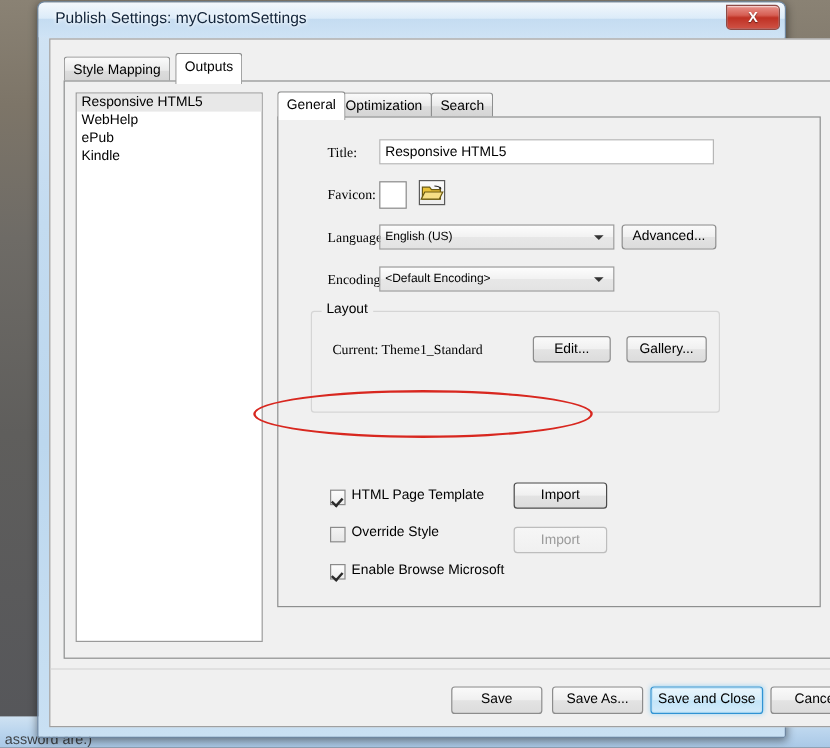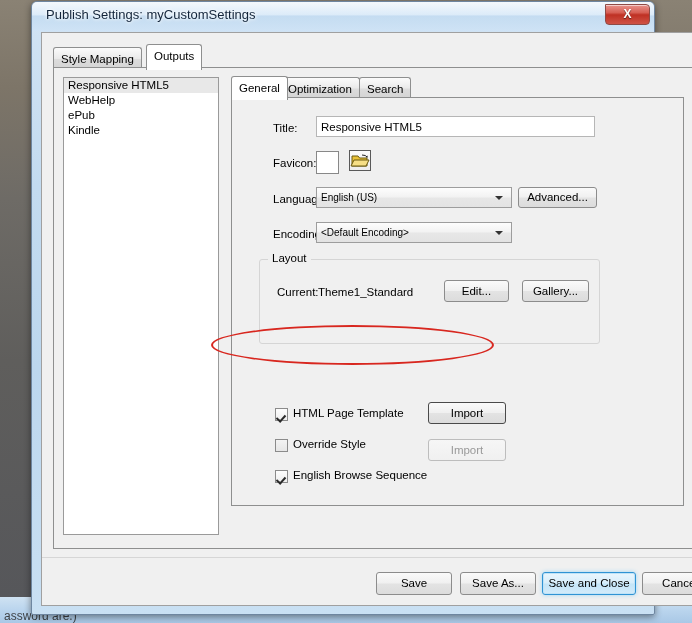--- a/index.html
+++ b/index.html
@@ -137,21 +137,21 @@
     position: absolute; left: 177px; top: 29px;
     width: 453px; height: 409px;
     background: #f0f0f0;
     border: 1px solid #8e8f8f;
   }
 
   
   .flabel {
     position: absolute;
     font-size: 11.5px; color: #000;
-    font-family: Liberation Sans, sans-serif;
+    font-family: Liberation Serif, serif;
     white-space: nowrap;
   }
   .ftext {
     position: absolute;
     background: #fff;
     border: 1px solid #b6b6b6;
     font-size: 11.5px;
     color: #000;
     font-family: "Liberation Sans", sans-serif;
     padding: 2px 4px;
@@ -355,21 +355,21 @@
         <div class="btn dark-border" style="left:196px; top:304px; width:78px; height:22px; line-height:20px;">Import</div>
 
         <div class="cbrow" style="left:43px; top:340px;">
           <span class="cbox unchecked"></span>
           <span class="cblabel">Override Style</span>
         </div>
         <div class="btn disabled" style="left:196px; top:341px; width:78px; height:22px; line-height:20px;">Import</div>
 
         <div class="cbrow" style="left:43px; top:371px;">
           <span class="cbox checked"></span>
-          <span class="cblabel">English Browse Sequence</span>
+          <span class="cblabel">Enable Browse Microsoft</span>
         </div>
 
       </div>
     </div>
 
     <div id="buttonbar">
       <div class="btn" style="left:334px; top:14px; width:76px; height:23px; line-height:21px;">Save</div>
       <div class="btn" style="left:418px; top:14px; width:76px; height:23px; line-height:21px;">Save As...</div>
       <div class="btn default" style="left:500px; top:14px; width:94px; height:23px; line-height:21px;">Save and Close</div>
       <div class="btn" style="left:600px; top:14px; width:76px; height:23px; line-height:21px;">Cancel</div>

